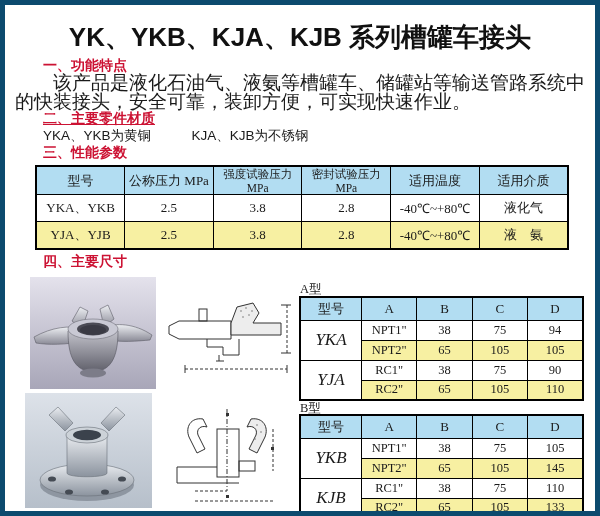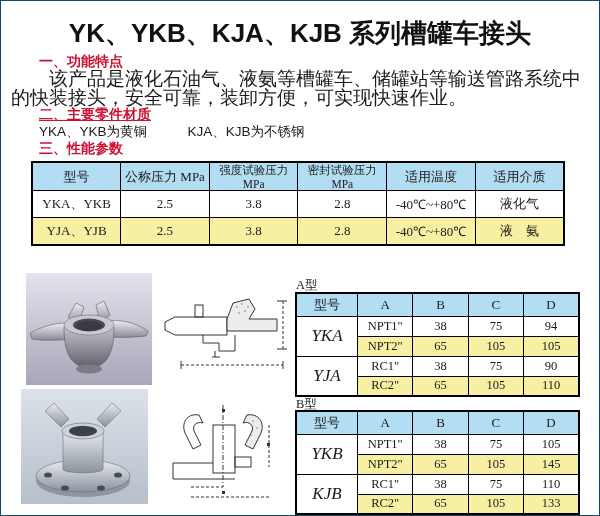--- a/index.html
+++ b/index.html
@@ -1,18 +1,18 @@
 <!DOCTYPE html>
 <html><head>
 <meta charset="utf-8">
 <style>
   html,body { margin:0; padding:0; background:#fff; }
   .page {
     position:relative; width:600px; height:516px; background:#ffffff;
-    border:1px solid #0c4a6e; box-sizing:border-box; overflow:hidden;
+    border:5px solid #0c4a6e; box-sizing:border-box; overflow:hidden;
     font-family:"Liberation Sans", sans-serif; color:#1a1a1a;
   }
   .title {
     position:absolute; top:15px; left:0; width:100%; text-align:center;
     font-size:26px; font-weight:bold; color:#111; letter-spacing:0px;
   }
   .sec-heading {
     position:absolute; left:38px; color:#cc1233; font-weight:bold; font-size:14px;
   }
   .para {
@@ -100,20 +100,21 @@
         <td>YJA、YJB</td>
         <td>2.5</td>
         <td>3.8</td>
         <td>2.8</td>
         <td>-40℃~+80℃</td>
         <td>液　氨</td>
       </tr>
     </tbody>
   </table>
 
+  <div class="sec-heading" style="top:248px;">四、主要尺寸</div>
 
   <div class="photo" style="left:25px; top:272px;">
     <svg width="126" height="112" viewBox="0 0 126 112">
       <defs>
         <linearGradient id="pgA" x1="0" y1="0" x2="0" y2="1">
           <stop offset="0" stop-color="#e4e2ec"></stop>
             <stop offset="1" stop-color="#a8a6b8"></stop>
         </linearGradient>
         <linearGradient id="mA" x1="0" y1="0" x2="0" y2="1">
           <stop offset="0" stop-color="#eceef2"></stop>

